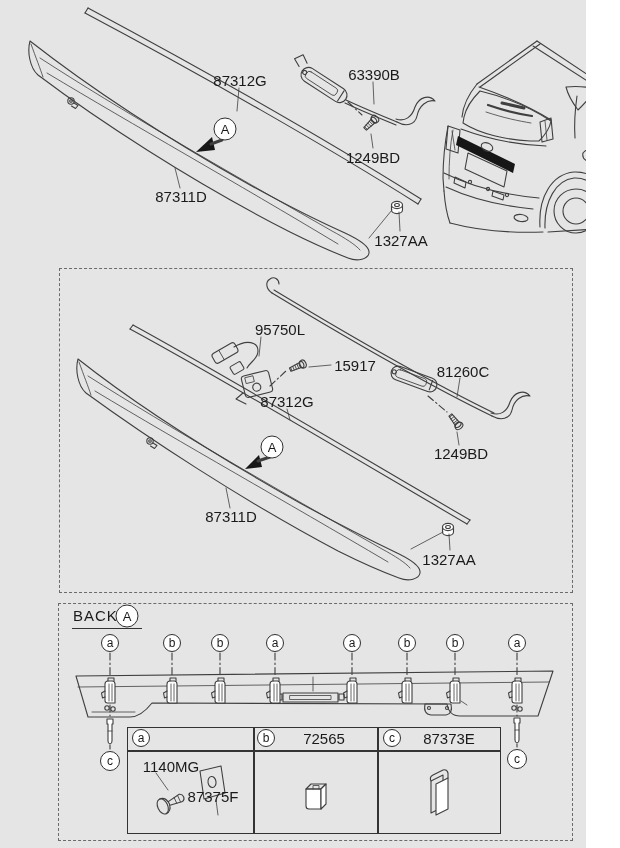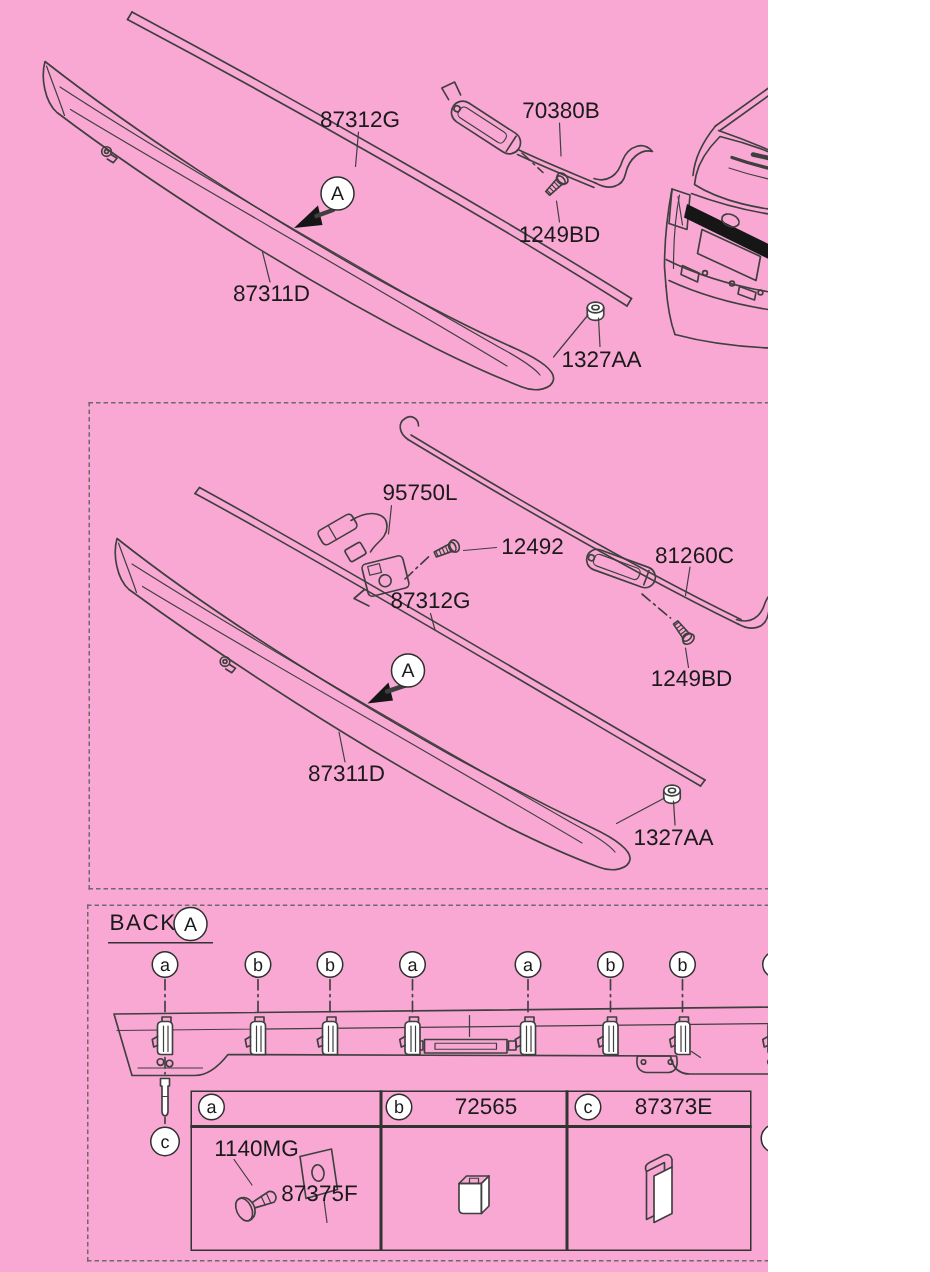--- a/index.html
+++ b/index.html
@@ -1,16 +1,16 @@
 <!DOCTYPE html>
 <html><head>
 <meta charset="utf-8">
 <style>
   html,body{margin:0;padding:0;background:#fff;}
-  .page{position:relative;width:512px;height:848px;background:#f9a8d4;overflow:hidden;
+  .page{position:relative;width:586px;height:848px;background:#e5e5e5;overflow:hidden;
         font-family:"Liberation Sans",sans-serif;color:#1a1a1a;}
   svg.art{position:absolute;left:0;top:0;}
   svg.art *{stroke:#3f3f3f;stroke-width:1.1;fill:none;stroke-linecap:round;stroke-linejoin:round;}
   svg.art .fill{fill:#161616;stroke:none;}
   svg.art .wf{fill:#ffffff;}
   svg.art .dd{stroke-dasharray:7 3 1.5 3;}
   svg.art .thin{stroke-width:0.8;}
   svg.art .th2{stroke-width:2.2;}
   svg.art .th3{stroke-width:3;}
   .lbl{position:absolute;transform:translate(-50%,-50%);font-size:15px;white-space:nowrap;}
@@ -293,30 +293,30 @@
         <path class="wf" d="M436,784 L448,778 L448,809 L436,815 Z"></path>
         <path d="M431,781 Q429,777 433,775 L443,770 Q447,769 448,773 L448,778"></path>
       </g>
     </g>
   </svg>
 
   <div class="dashed-box" style="left:59px;top:268px;width:514px;height:325px;"></div>
   <div class="dashed-box" style="left:58px;top:603px;width:515px;height:238px;"></div>
 
   <div class="lbl" style="left:240px;top:80px;">87312G</div>
-  <div class="lbl" style="left:374px;top:74px;">70380B</div>
+  <div class="lbl" style="left:374px;top:74px;">63390B</div>
   <div class="lbl" style="left:373px;top:157px;">1249BD</div>
   <div class="lbl" style="left:181px;top:196px;">87311D</div>
   <div class="lbl" style="left:401px;top:240px;">1327AA</div>
   <div class="cm cm-lg" style="left:225px;top:129px;">
       <span>A</span>
     </div>
 
   <div class="lbl" style="left:260px;top:329px;margin-left:20px;">95750L</div>
-  <div class="lbl" style="left:355px;top:365px;">12492</div>
+  <div class="lbl" style="left:355px;top:365px;">15917</div>
   <div class="lbl" style="left:287px;top:401px;">87312G</div>
   <div class="lbl" style="left:463px;top:371px;">81260C</div>
   <div class="lbl" style="left:461px;top:453px;">1249BD</div>
   <div class="lbl" style="left:231px;top:516px;">87311D</div>
   <div class="lbl" style="left:449px;top:559px;">1327AA</div>
   <div class="cm cm-lg" style="left:272px;top:447px;">
       <span>A</span>
     </div>
 
   <div class="title" style="left:73px;top:607px;letter-spacing:1px;">BACK</div>

